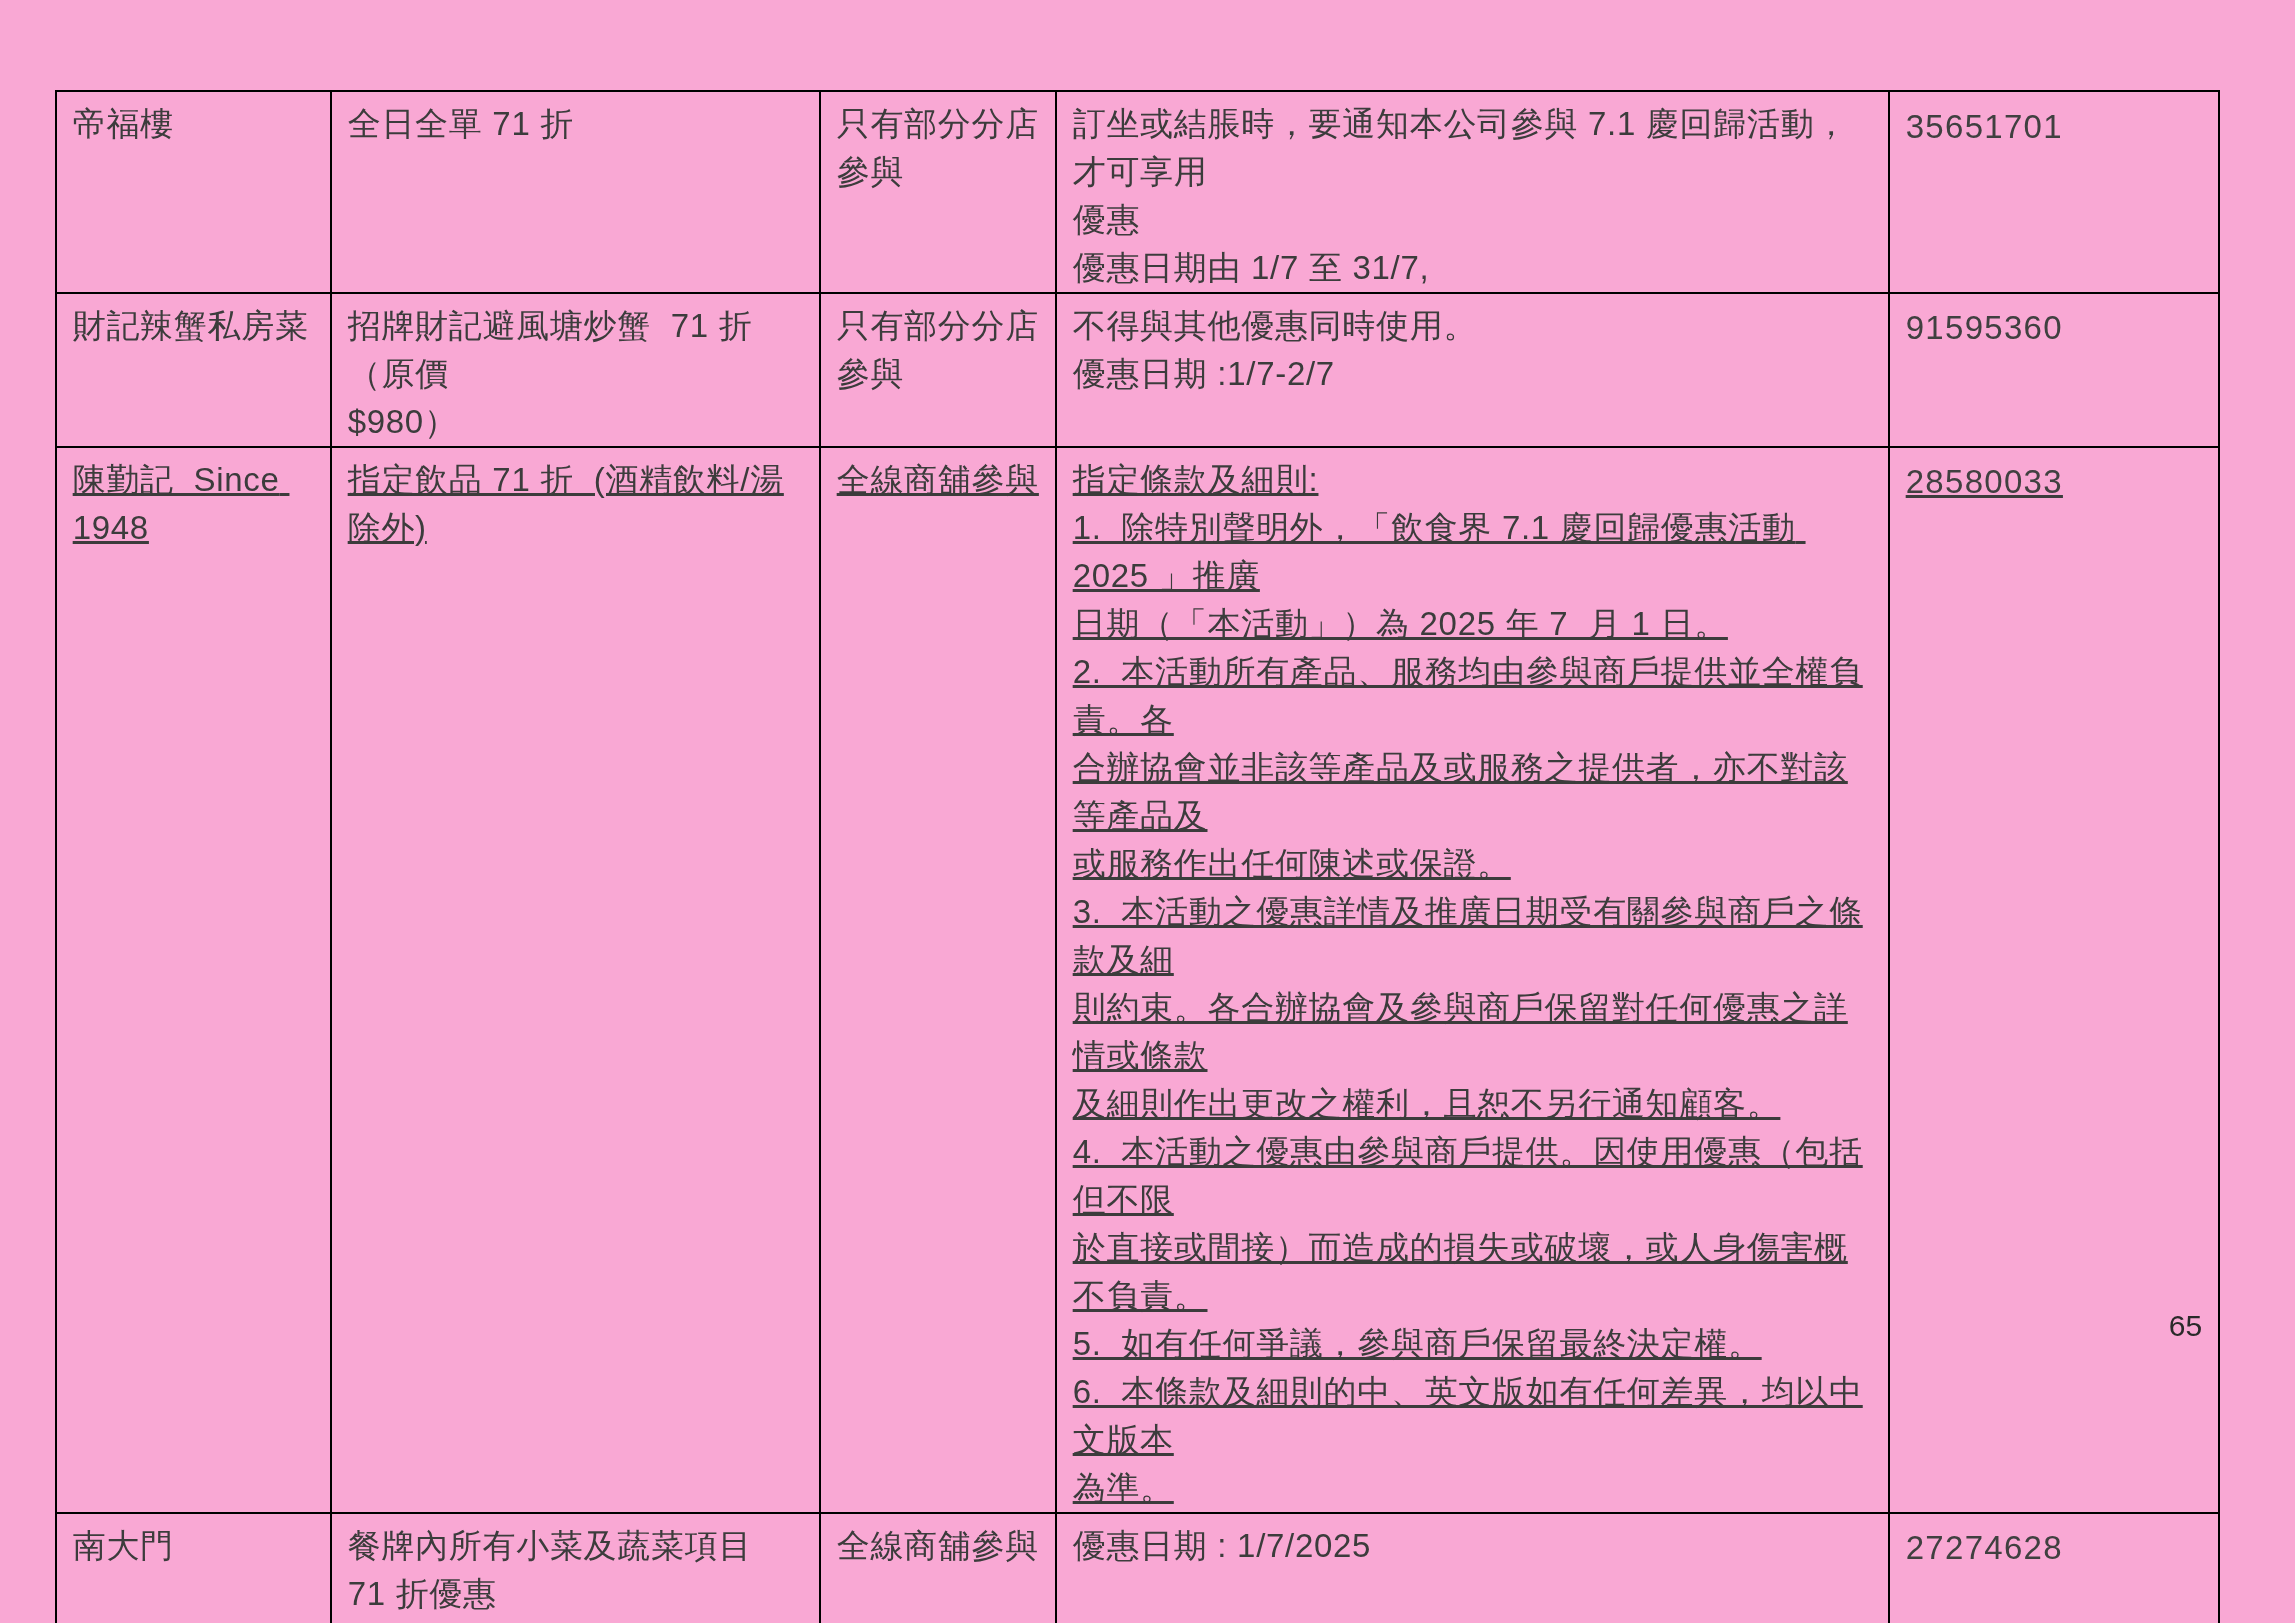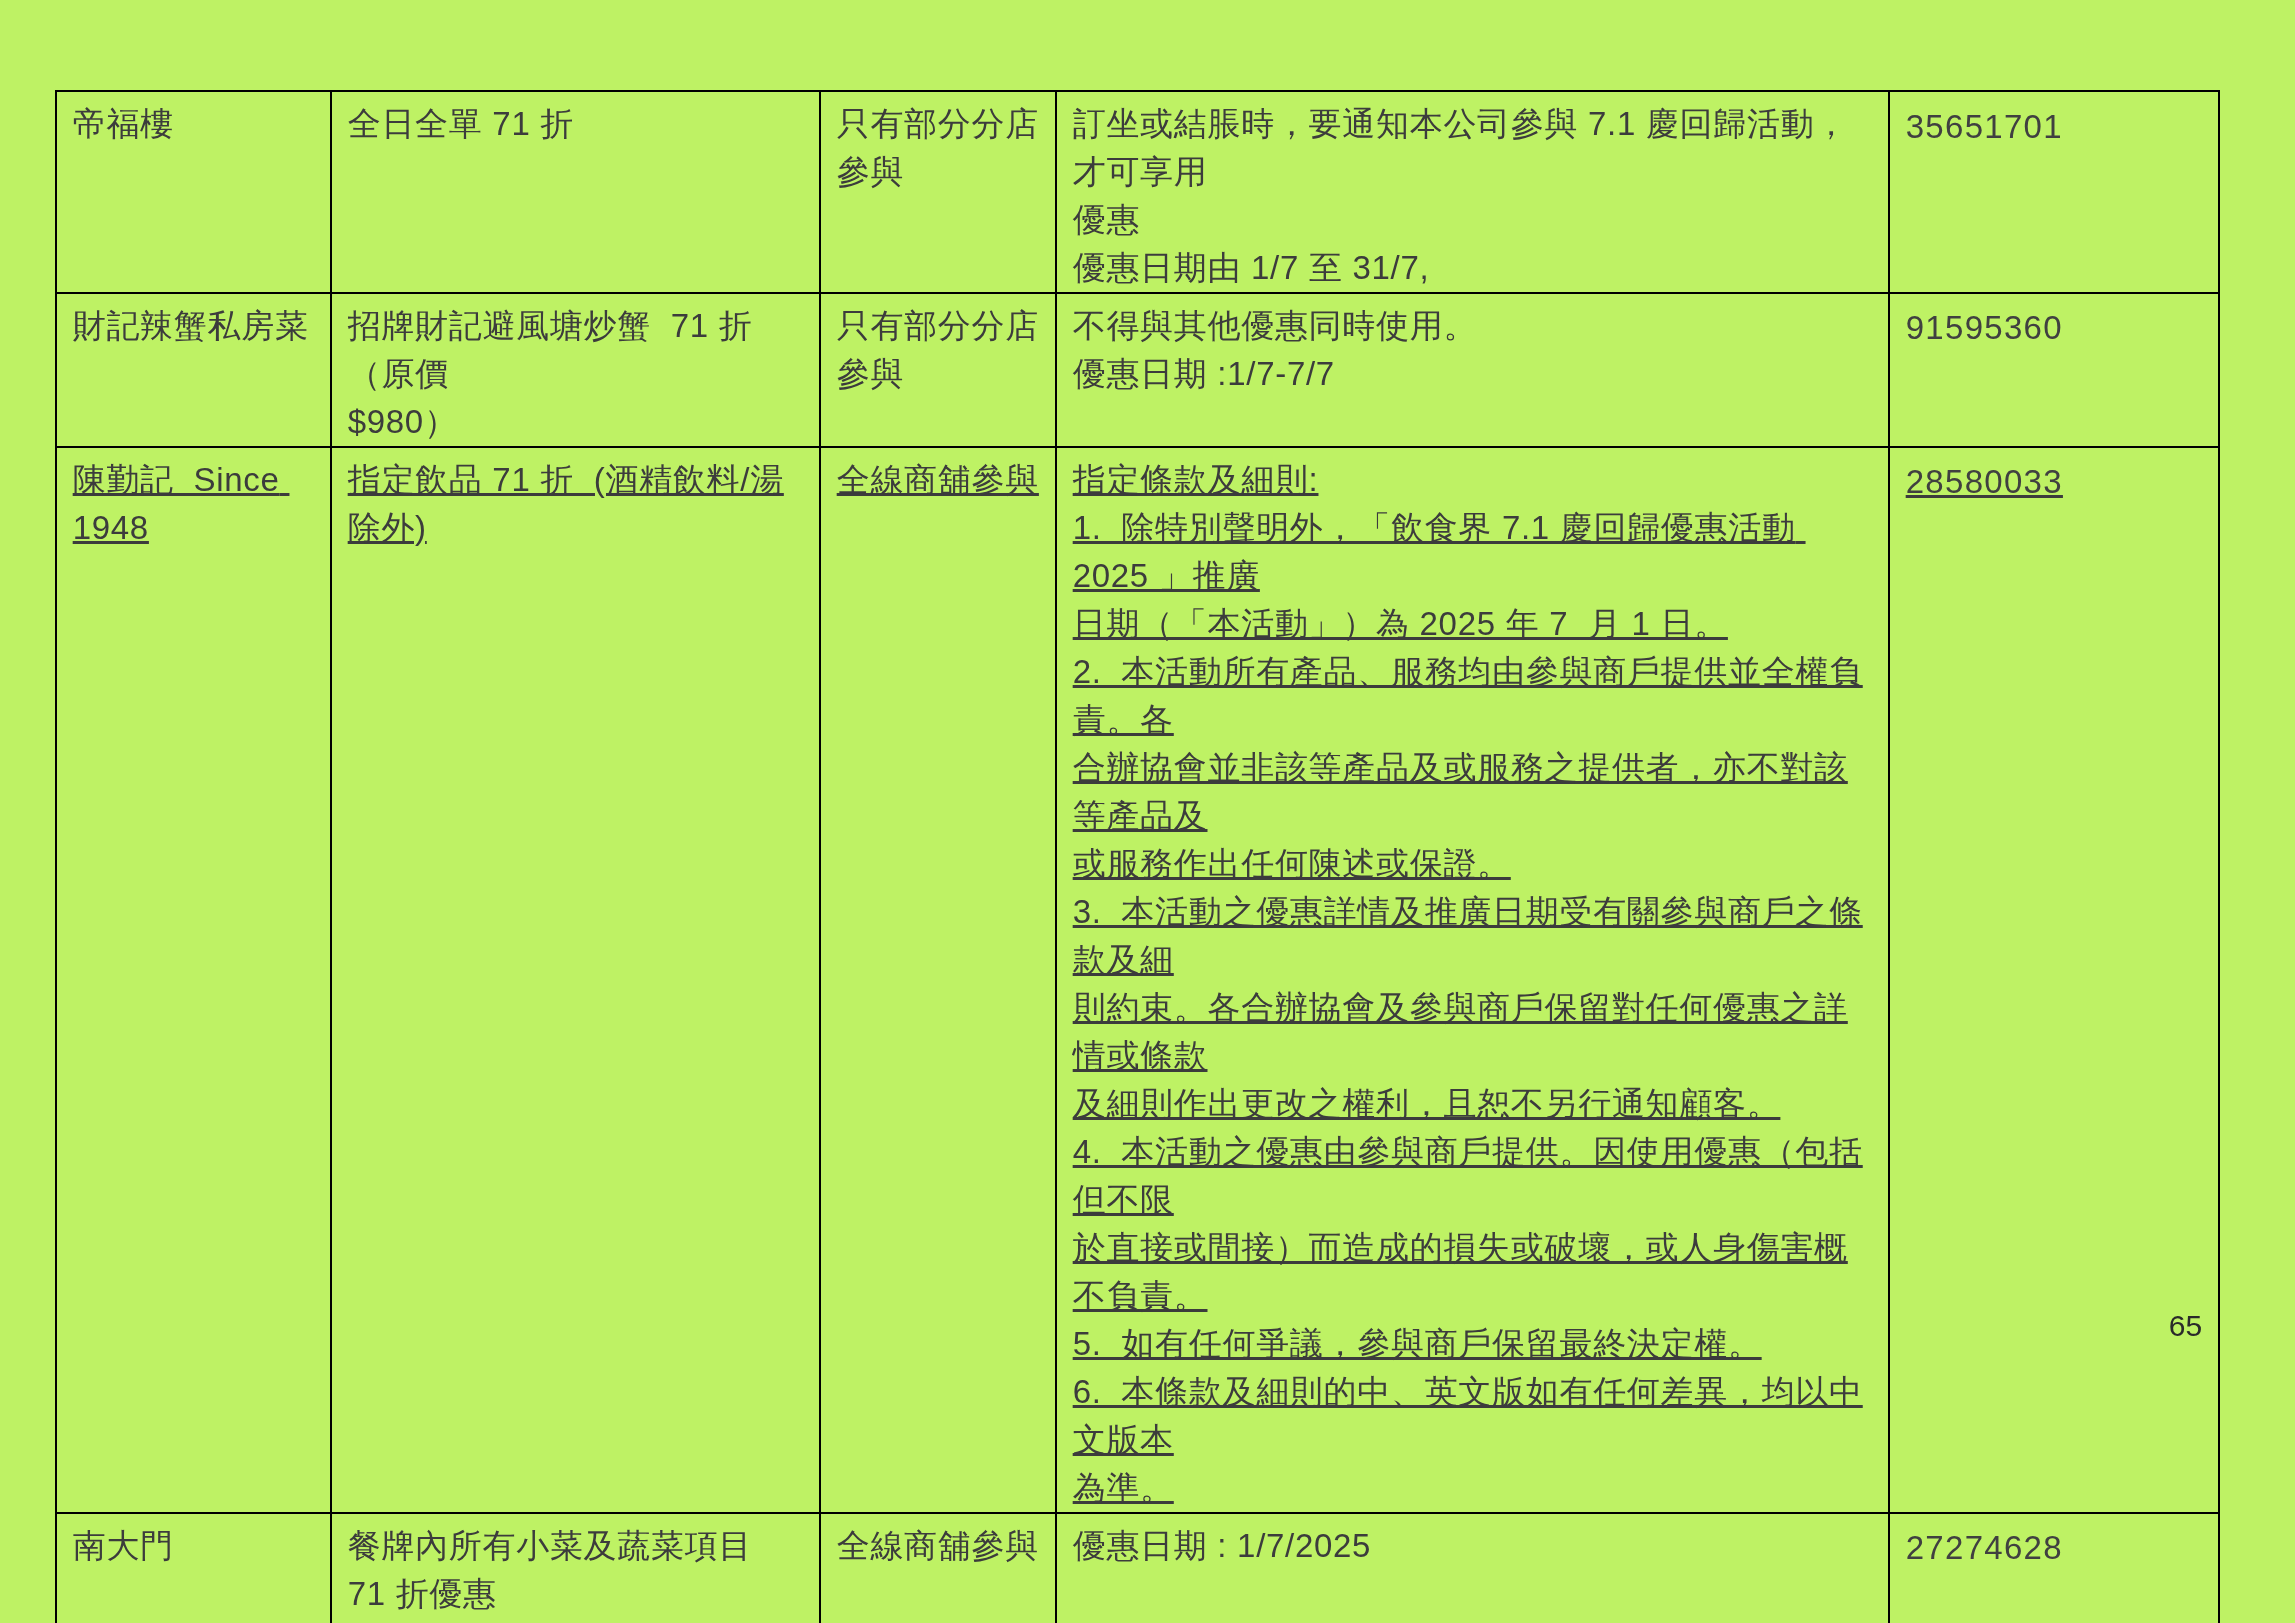--- a/index.html
+++ b/index.html
@@ -4,21 +4,21 @@
 <style>
   html, body {
     margin: 0;
     padding: 0;
     background: #ffffff;
   }
   .page {
     position: relative;
     width: 2295px;
     height: 1623px;
-    background: #bef264;
+    background: #f9a8d4;
     overflow: hidden;
     font-family: "Liberation Sans", "DejaVu Sans", serif;
     color: #3c3c3c;
   }
   table.offers {
     position: absolute;
     left: 55px;
     top: 90px;
     width: 2163px;
     border-collapse: collapse;
@@ -78,21 +78,21 @@
 優惠日期由 1/7 至 31/7,</td>
           <td class="phone">35651701</td>
         </tr>
         <tr class="row-2">
           <td>財記辣蟹私房菜</td>
           <td>招牌財記避風塘炒蟹  71 折（原價
 $980）</td>
           <td>只有部分分店
 參與</td>
           <td>不得與其他優惠同時使用。
-優惠日期 :1/7-7/7</td>
+優惠日期 :1/7-2/7</td>
           <td class="phone">91595360</td>
         </tr>
         <tr class="row-3">
           <td>陳勤記  Since 1948</td>
           <td>指定飲品 71 折  (酒精飲料/湯除外)</td>
           <td>全線商舖參與</td>
           <td>指定條款及細則:
 1.  除特別聲明外，「飲食界 7.1 慶回歸優惠活動 2025 」推廣
 日期（「本活動」）為 2025 年 7  月 1 日。
 2.  本活動所有產品、服務均由參與商戶提供並全權負責。各

